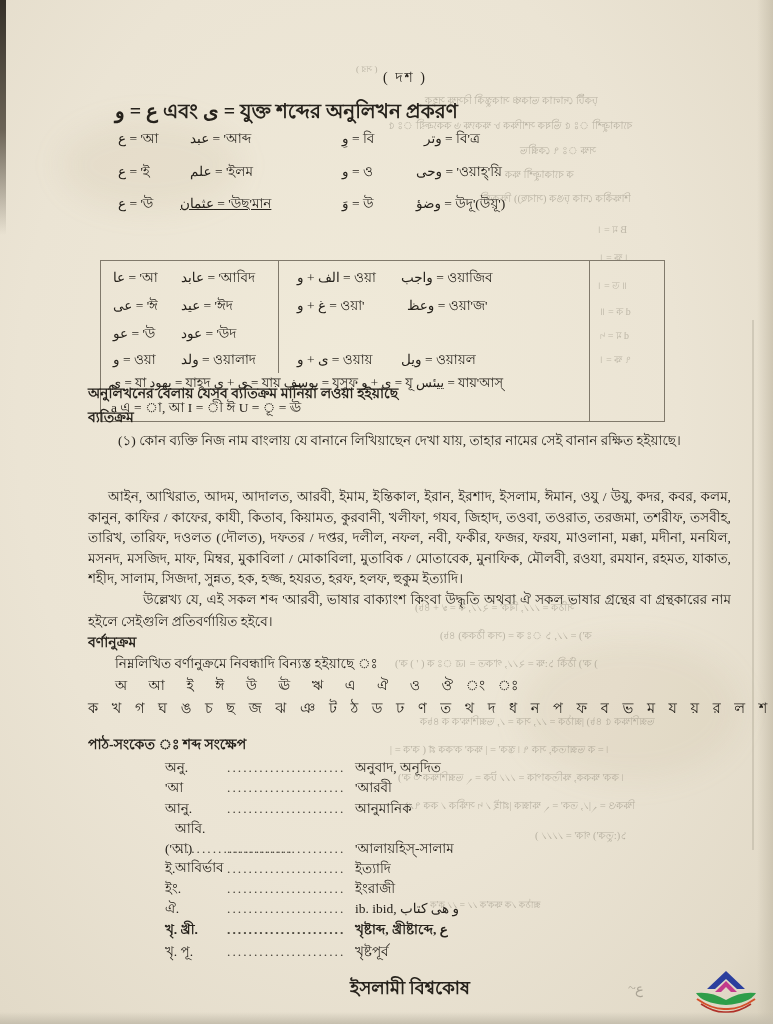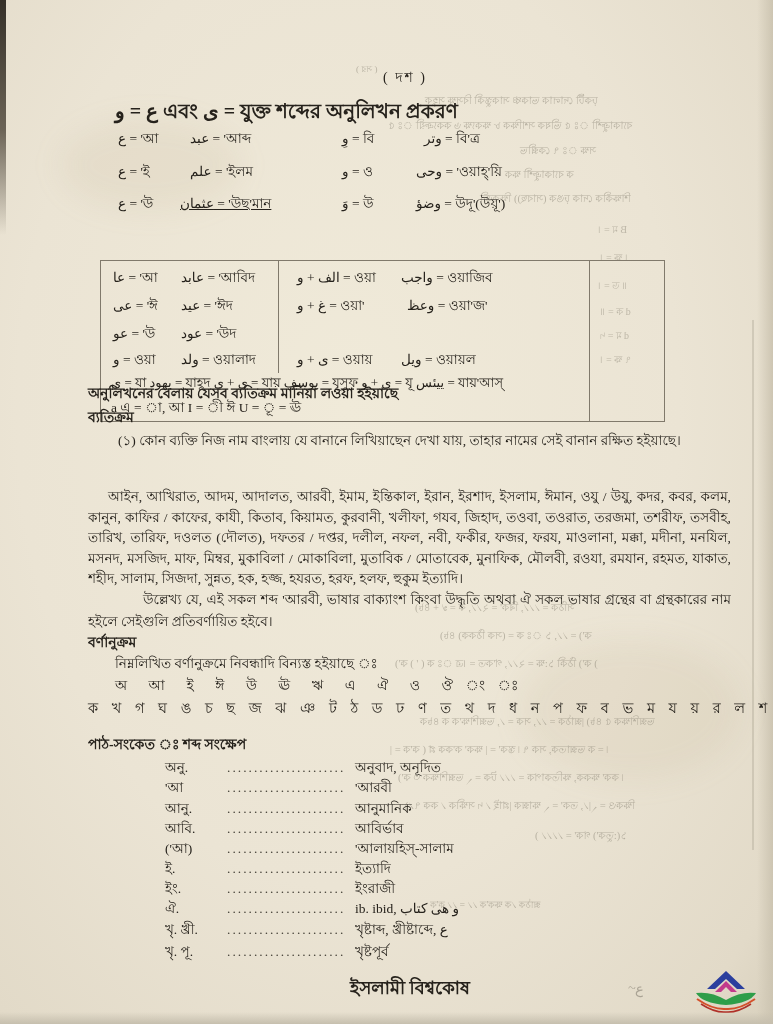--- a/index.html
+++ b/index.html
@@ -148,21 +148,21 @@
   <div class="ab-row" style="left:165px;top:777px;">
     <span class="ab-abbr">'আ</span>
     <span class="ab-lead leaders">......................</span>
     <span class="ab-mean">'আরবী</span>
   </div>
   <div class="ab-row" style="left:165px;top:798px;">
     <span class="ab-abbr">আনু.</span>
     <span class="ab-lead leaders">......................</span>
     <span class="ab-mean">আনুমানিক</span>
   </div>
-  <div class="ab-row" style="left:165px;top:818px;">
+  <div class="ab-row" style="left:165px;top:818px;flex-direction:column;">
     <span class="ab-abbr">আবি.</span>
     <span class="ab-lead leaders">......................</span>
     <span class="ab-mean">আবির্ভাব</span>
   </div>
   <div class="ab-row" style="left:165px;top:838px;">
     <span class="ab-abbr">('আ)</span>
     <span class="ab-lead leaders">......................</span>
     <span class="ab-mean">'আলায়হিস্-সালাম</span>
   </div>
   <div class="ab-row" style="left:165px;top:858px;">
@@ -173,21 +173,21 @@
   <div class="ab-row" style="left:165px;top:878px;">
     <span class="ab-abbr">ইং.</span>
     <span class="ab-lead leaders">......................</span>
     <span class="ab-mean">ইংরাজী</span>
   </div>
   <div class="ab-row" style="left:165px;top:898px;">
     <span class="ab-abbr">ঐ.</span>
     <span class="ab-lead leaders">......................</span>
     <span class="ab-mean">ib. ibid, و هى كتاب</span>
   </div>
-  <div class="ab-row" style="left:165px;top:919px;">
+  <div class="ab-row" style="left:165px;top:919px;font-weight:bold;">
     <span class="ab-abbr">খৃ. খ্রী.</span>
     <span class="ab-lead leaders">......................</span>
     <span class="ab-mean">খৃষ্টাব্দ, খ্রীষ্টাব্দে, ع</span>
   </div>
   <div class="ab-row" style="left:165px;top:941px;">
     <span class="ab-abbr">খৃ. পূ.</span>
     <span class="ab-lead leaders">......................</span>
     <span class="ab-mean">খৃষ্টপূর্ব</span>
   </div>
 

